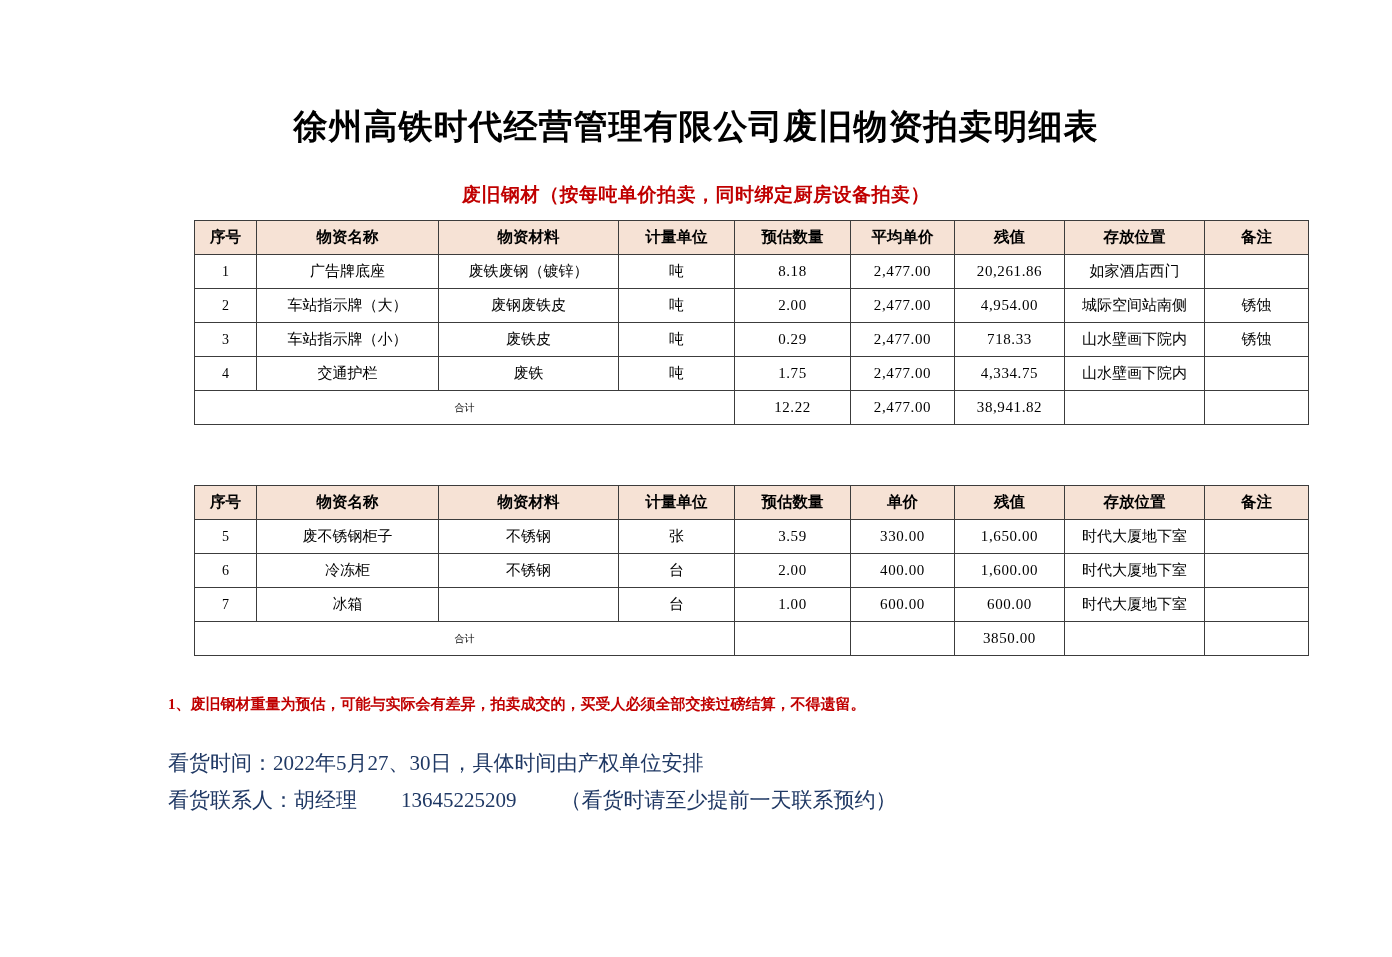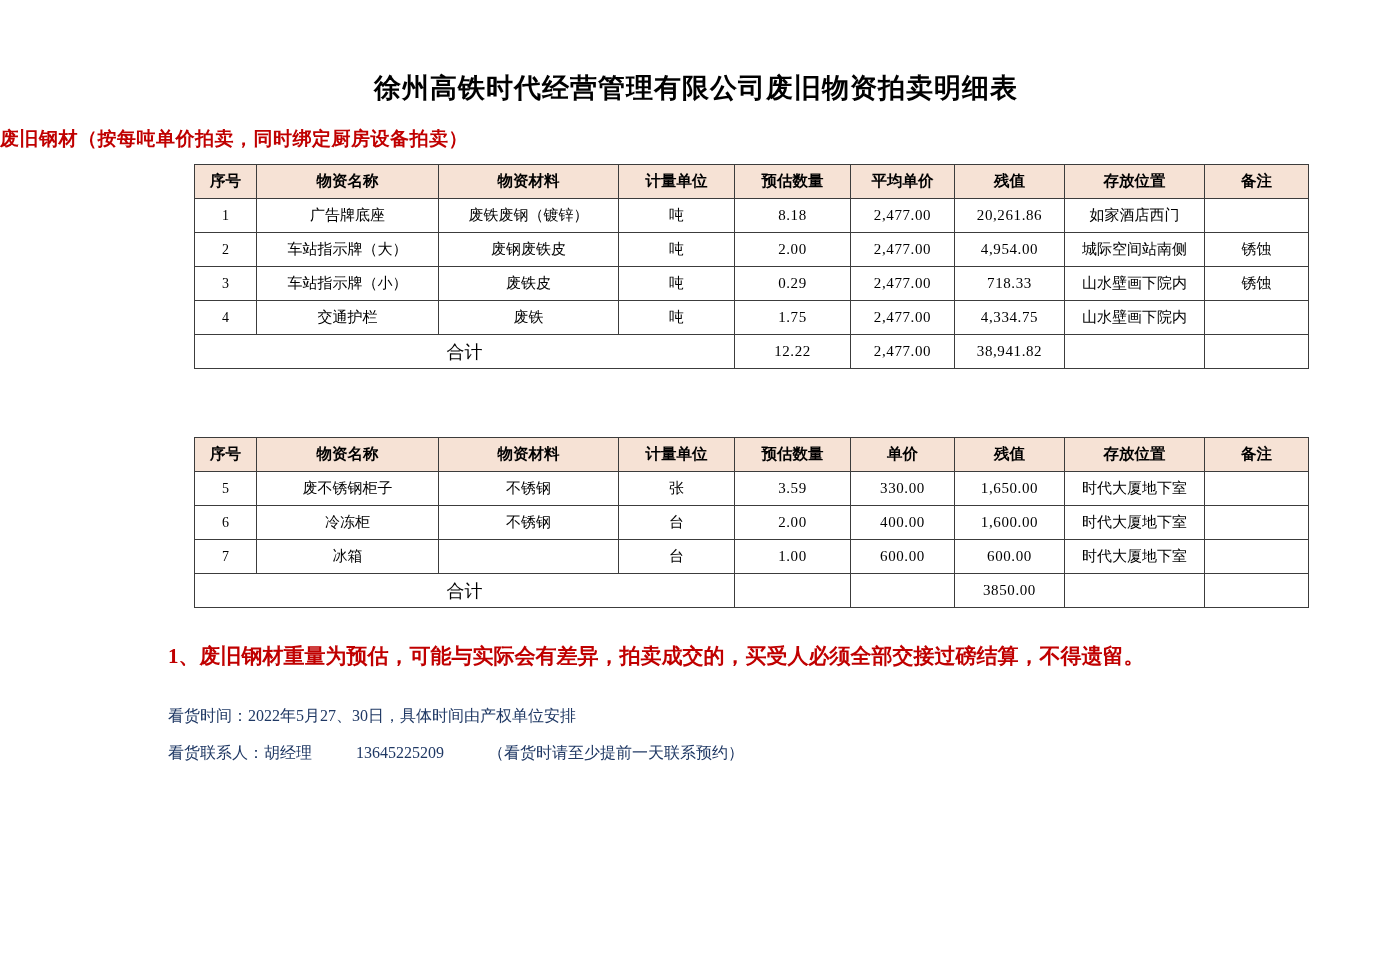--- a/index.html
+++ b/index.html
@@ -17,35 +17,36 @@
   }
   .page {
     padding: 0;
     position: relative;
     width: 1392px;
     height: 957px;
     box-sizing: border-box;
   }
   .doc-title {
     text-align: center;
-    font-size: 27px;
+    font-size: 34px;
     font-weight: bold;
     letter-spacing: 1px;
-    margin-top: 70px;
+    margin-top: 104px;
     font-family: "Liberation Serif", "DejaVu Serif", serif;
   }
   .section-title {
+    text-align: center;
     font-size: 19px;
     font-weight: bold;
     color: #c00000;
-    margin-top: 20px;
+    margin-top: 32px;
     letter-spacing: 0.5px;
   }
   .table-wrap {
-    margin: 12px auto 16px auto;
+    margin: 12px auto 8px auto;
     width: 1052px;
     padding-left: 48px;
   }
   table.sheet {
     border-collapse: collapse;
     width: 1052px;
     table-layout: fixed;
     font-size: 15px;
   }
   table.sheet th, table.sheet td {
@@ -64,36 +65,36 @@
     font-size: 15.5px;
   }
   td.num {
     font-family: Liberation Serif, serif;
     letter-spacing: 0.6px;
   }
   td.idx {
     font-size: 14px;
   }
   td.total-label {
-    font-size: 18px;
+    font-size: 10px;
   }
   .gap {
     height: 40px;
   }
   .notes {
     margin: 36px 0 0 168px;
     color: #c00000;
-    font-size: 21px;
+    font-size: 15px;
     line-height: 25px;
     font-weight: bold;
   }
   .contact {
     margin: 28px 0 0 168px;
     color: #1f3864;
-    font-size: 16px;
+    font-size: 21px;
     line-height: 37px;
   }
   .contact .spacer {
     display: inline-block;
     width: 44px;
   }
 </style>
 </head>
 <body>
 

